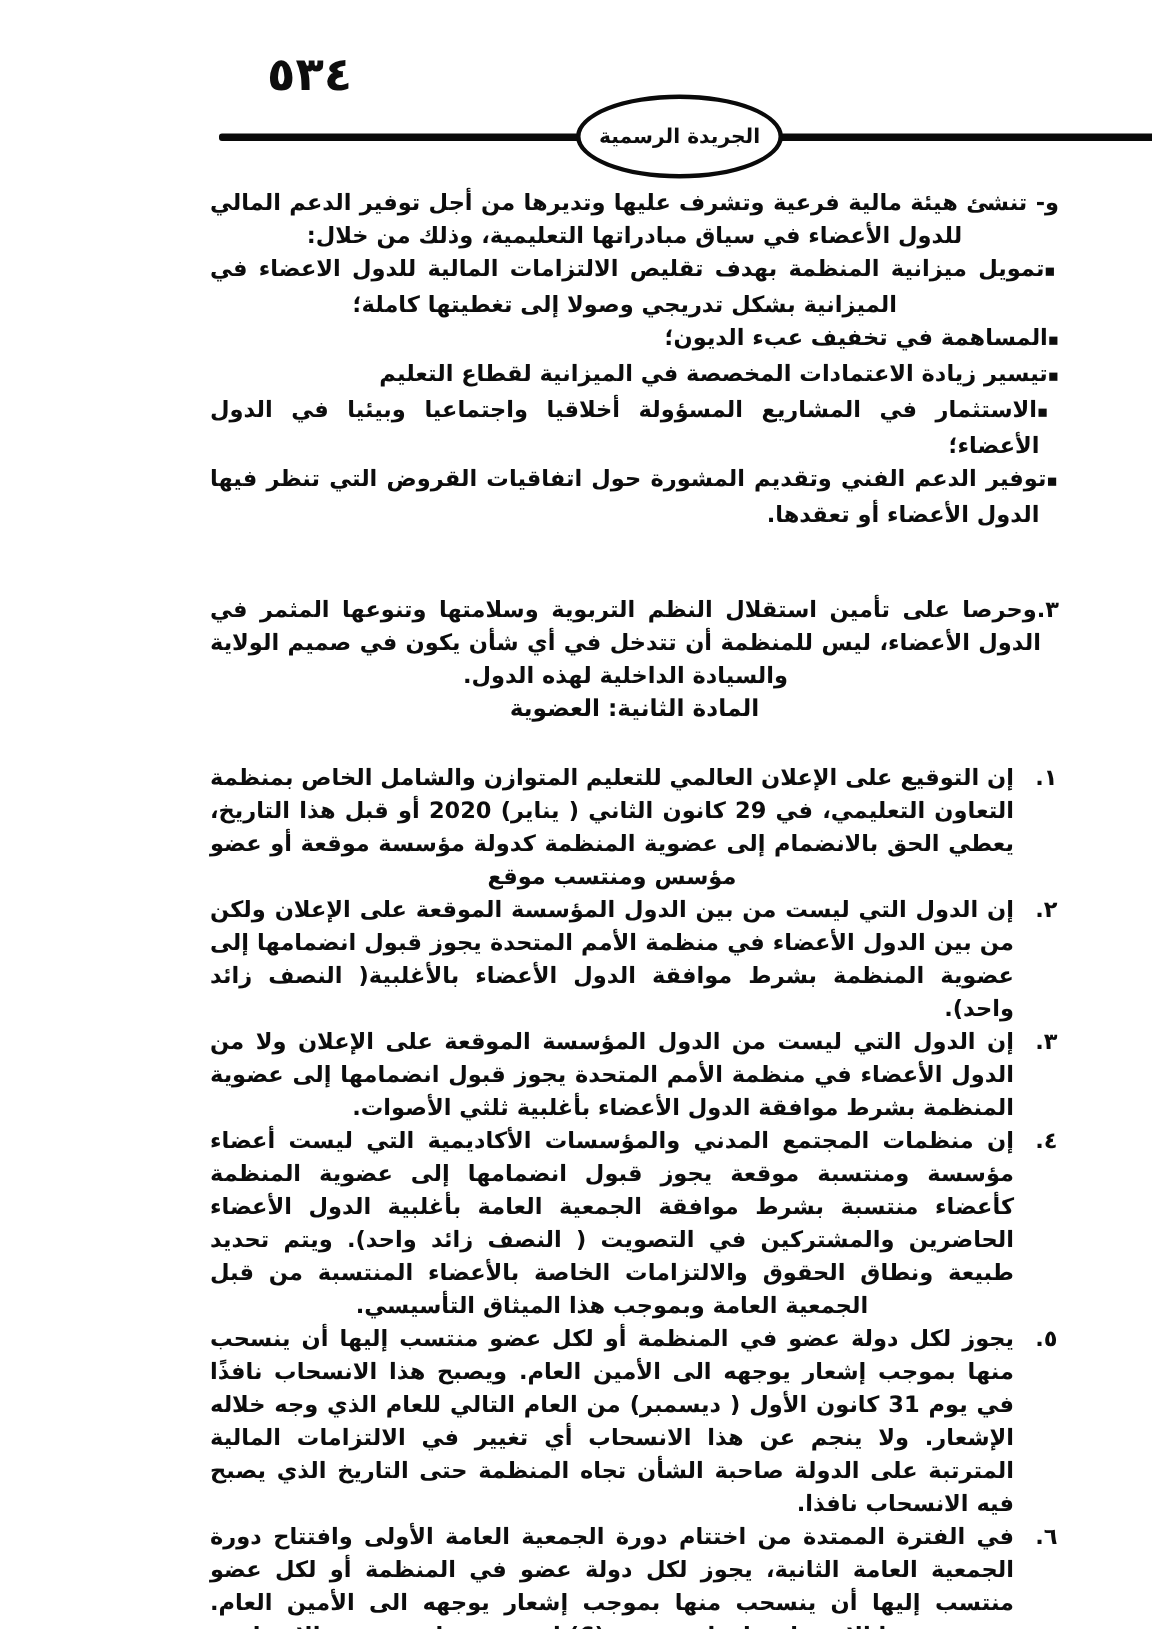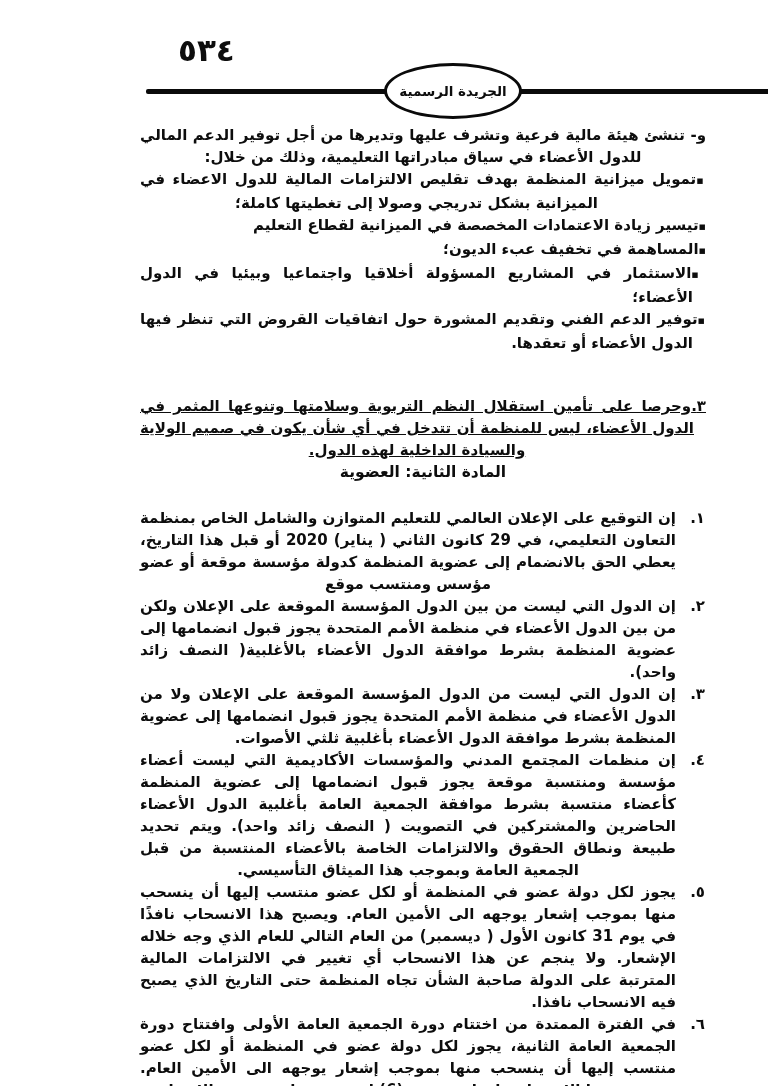--- a/index.html
+++ b/index.html
@@ -34,21 +34,21 @@
     font-size:15px; line-height:22px;
   }
   .bodytext p { margin:0; }
   .last-center { text-align-last:center; }
 
   .clause-f { margin-bottom:4px; }
   .bullet-list { margin-bottom:41px; }
   .bullet { padding-right:13px; text-indent:-13px; }
   .bullet .bmark { font-size:11px; }
 
-  .clause-3 { padding-right:12px; text-indent:-12px; margin-bottom:16px;text-decoration:underline; }
+  .clause-3 { padding-right:12px; text-indent:-12px; margin-bottom:16px; }
 
   .article-heading { text-align:center; text-align-last:center; font-size:15.5px; margin:0 0 24px 0; }
 
   .item { position:relative; padding-right:30px; margin-bottom:2px; }
   .item .num { position:absolute; right:1px; top:0; text-indent:0; }
 </style>
 </head>
 <body>
 
 <div class="page">
@@ -59,22 +59,22 @@
   <div class="badge">
     <span class="badge-label">الجريدة الرسمية</span>
   </div>
 
   <div class="bodytext">
 
     <p class="clause-f last-center"><span>و-</span> <span>تنشئ هيئة مالية فرعية وتشرف عليها وتديرها من أجل توفير الدعم المالي للدول الأعضاء في سياق مبادراتها التعليمية، وذلك من خلال:</span></p>
 
     <div class="bullet-list">
       <p class="bullet last-center"><span class="bmark">▪</span><span>تمويل ميزانية المنظمة بهدف تقليص الالتزامات المالية للدول الاعضاء في الميزانية بشكل تدريجي وصولا إلى تغطيتها كاملة؛</span></p>
+      <p class="bullet"><span class="bmark">▪</span><span>المساهمة في تخفيف عبء الديون؛</span></p>
       <p class="bullet"><span class="bmark">▪</span><span>تيسير زيادة الاعتمادات المخصصة في الميزانية لقطاع التعليم</span></p>
-      <p class="bullet"><span class="bmark">▪</span><span>المساهمة في تخفيف عبء الديون؛</span></p>
       <p class="bullet"><span class="bmark">▪</span><span>الاستثمار في المشاريع المسؤولة أخلاقيا واجتماعيا وبيئيا في الدول الأعضاء؛</span></p>
       <p class="bullet"><span class="bmark">▪</span><span>توفير الدعم الفني وتقديم المشورة حول اتفاقيات القروض التي تنظر فيها الدول الأعضاء أو تعقدها.</span></p>
     </div>
 
     <p class="clause-3 last-center"><span>٣.</span><span>وحرصا على تأمين استقلال النظم التربوية وسلامتها وتنوعها المثمر في الدول الأعضاء، ليس للمنظمة أن تتدخل في أي شأن يكون في صميم الولاية والسيادة الداخلية لهذه الدول.</span></p>
 
     <h3 class="article-heading">المادة الثانية: العضوية</h3>
 
     <div>
       <p class="item last-center"><span class="num">١.</span><span>إن التوقيع على الإعلان العالمي للتعليم المتوازن والشامل الخاص بمنظمة التعاون التعليمي، في 29 كانون الثاني ( يناير) 2020 أو قبل هذا التاريخ، يعطي الحق بالانضمام إلى عضوية المنظمة كدولة مؤسسة موقعة أو عضو مؤسس ومنتسب موقع</span></p>

